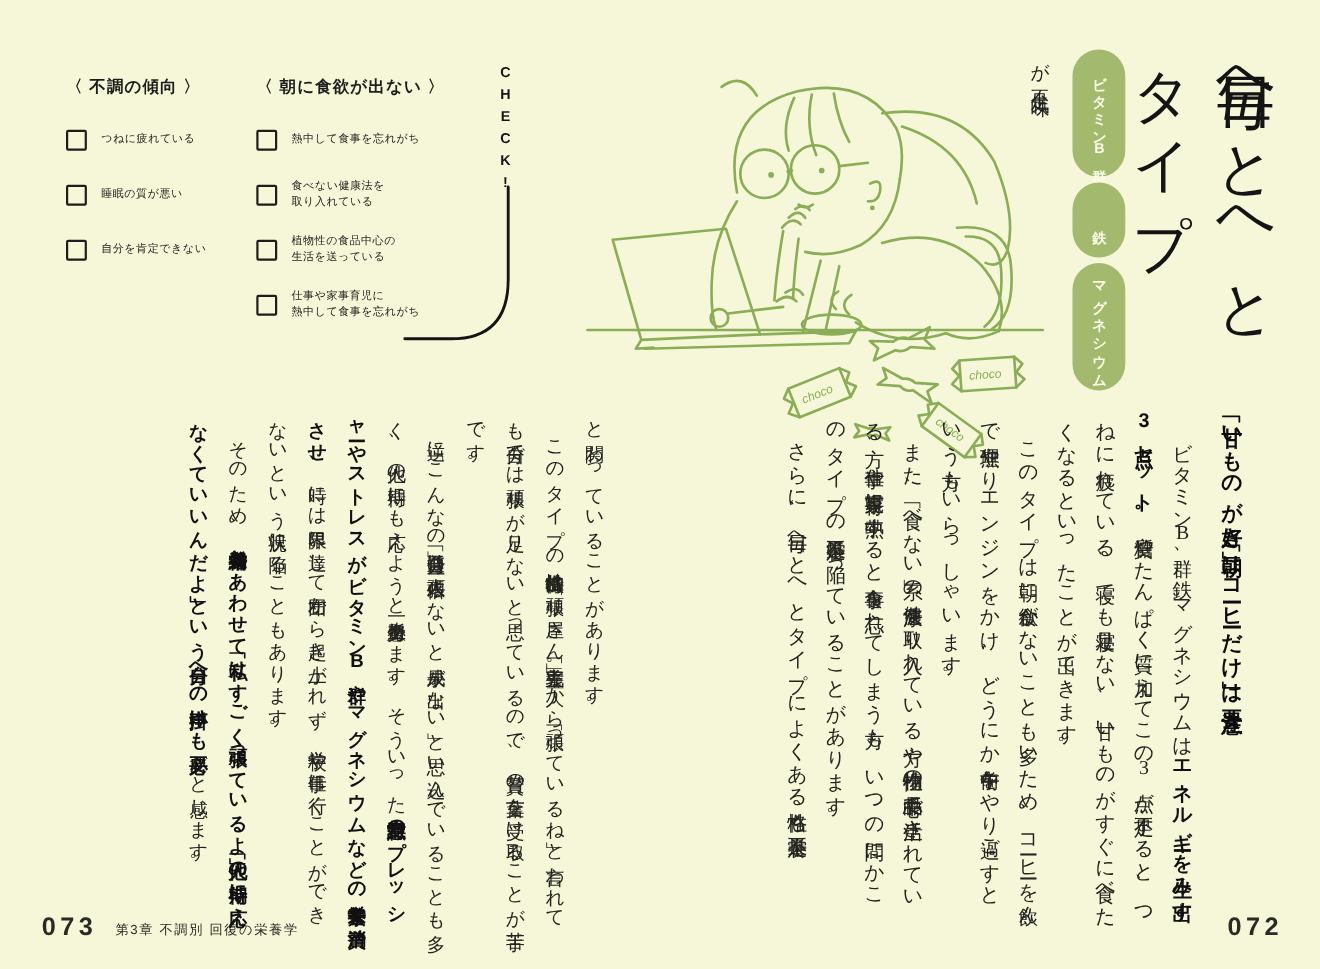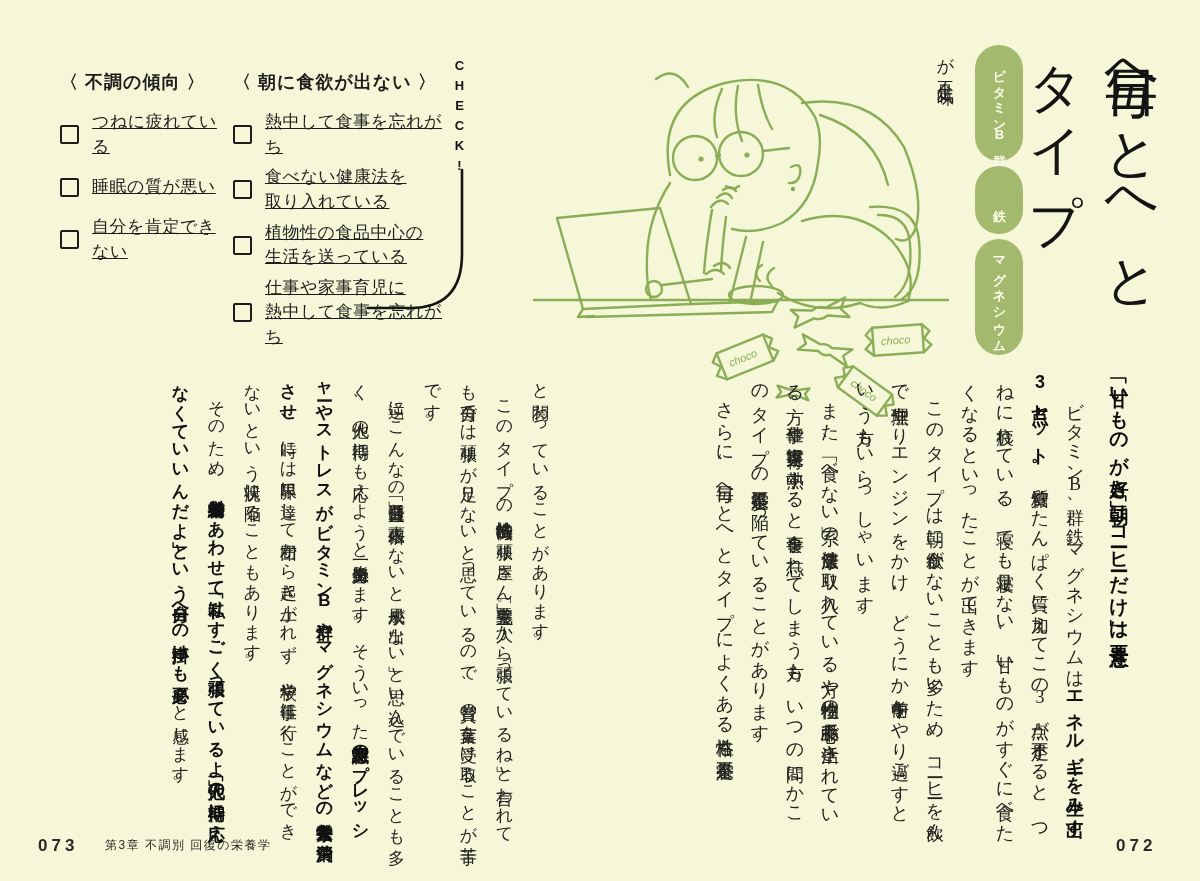--- a/index.html
+++ b/index.html
@@ -37,27 +37,27 @@
   .check-label{
     position:absolute;top:58px;left:452px;
     font-size:13px;font-weight:600;letter-spacing:5px;color:#141414;
   }
   .check-curve{position:absolute;left:365px;top:168px;}
 
   
   .checklist{position:absolute;top:70px;}
   .checklist.colA{left:60px;width:168px;}
   .checklist.colB{left:233px;width:225px;}
-  .checklist h4{margin:0 0 16px 0;font-size:18px;font-weight:bold;letter-spacing:1px;}
+  .checklist h4{margin:0 0 16px 0;font-size:15px;font-weight:bold;letter-spacing:1px;}
   .check-item{display:flex;align-items:center;min-height:44px;margin-bottom:6px;}
   .cbox{
     flex:0 0 auto;width:15px;height:15px;border:2.5px solid #1d1d1b;border-radius:2px;
     margin-right:13px;background:transparent;
   }
-  .clabel{font-size:17px;line-height:1.45;letter-spacing:0.5px;text-decoration:underline;}
+  .clabel{font-size:10px;line-height:1.45;letter-spacing:0.5px;}
 
   
   .article{
     writing-mode:vertical-rl;text-orientation:upright;
     position:absolute;z-index:2;
     font-family:"Liberation Serif","DejaVu Serif",serif;
     color:#23231f;
   }
   .article p{margin:0;}
   .article p.indent{text-indent:1em;}
@@ -72,21 +72,21 @@
     font-family:"Liberation Sans","DejaVu Sans",sans-serif;letter-spacing:1px;
   }
 
   
   .illo{position:absolute;left:520px;top:55px;z-index:1;}
   .illo *{vector-effect:non-scaling-stroke;}
   .g-stroke{fill:none;stroke:#8aad56;stroke-width:2.4;stroke-linecap:round;stroke-linejoin:round;}
   .g-text{fill:#8aad56;font-family:"Liberation Sans","DejaVu Sans",sans-serif;font-size:11px;font-style:italic;}
 
   
-  .folio{position:absolute;bottom:25px;font-size:17px;font-weight:bold;letter-spacing:4px;color:#2a2a26;}
+  .folio{position:absolute;bottom:25px;font-size:23px;font-weight:bold;letter-spacing:4px;color:#2a2a26;}
   .folio.left{left:38px;}
   .folio.right{left:1116px;margin-top:40px;}
   .chapter{position:absolute;left:105px;bottom:27px;font-size:12px;letter-spacing:1.5px;color:#2a2a26;}
 </style>
 </head>
 <body>
 
 <div class="title v">
   <span>毎日へとへと</span>
   <span>タイプ</span>

